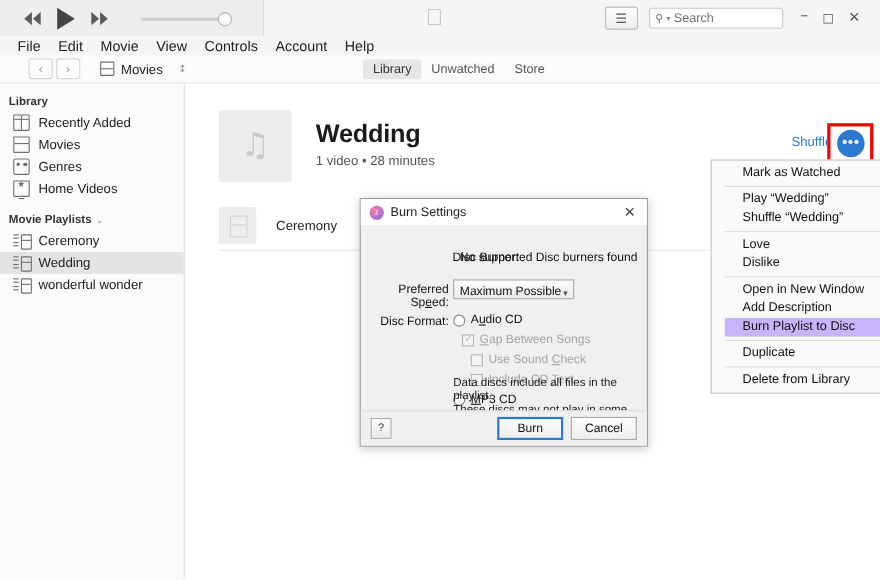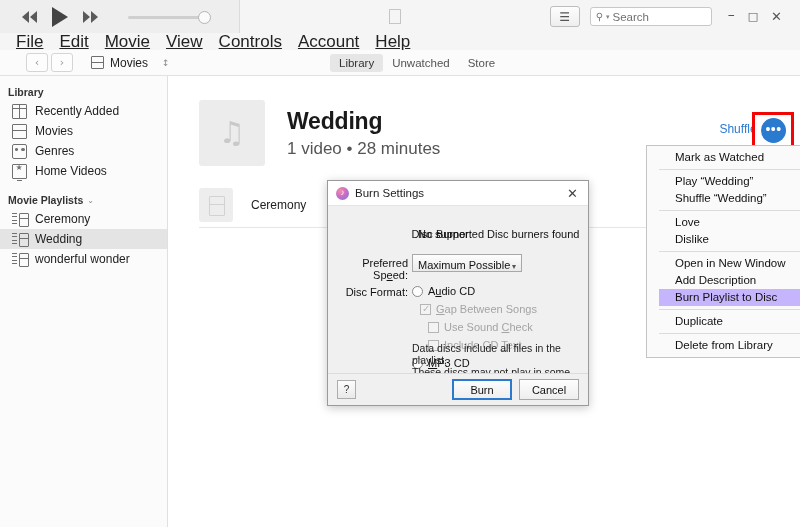--- a/index.html
+++ b/index.html
@@ -82,21 +82,21 @@
   .wincontrols { display:flex; align-items:center; gap:13px; padding:0 10px 0 6px; color:#555; }
   .wc { font-size:13px; line-height:1; font-family:"DejaVu Sans", sans-serif; }
   .wc-min { font-size:14px; position:relative; top:-3px; }
   .wc-max { font-size:11px; }
 
   
   .menubar {
     position:absolute; left:0; top:33px; width:800px; height:17px;
     background:#f5f5f5; display:flex; align-items:center; padding-left:8px; gap:0;
   }
-  .menu-item { font-size:17px; color:#222; padding:0 8px; line-height:16px;text-decoration:underline; }
+  .menu-item { font-size:13px; color:#222; padding:0 8px; line-height:16px; }
 
   
   .navbar {
     position:absolute; left:0; top:50px; width:800px; height:26px;
     background:#fbfbfb; border-bottom:1px solid #e2e2e2;
     display:flex; align-items:center;
   }
   .nav-arrows { display:flex; gap:3px; margin-left:26px; }
   .nav-arrow {
     width:22px; height:19px; border:1px solid #d5d5d5; border-radius:3px;
@@ -180,21 +180,21 @@
   
   .content { position:absolute; left:169px; top:76px; width:631px; height:451px; background:#fff; }
   .album-head { position:absolute; left:30px; top:24px; display:flex; gap:22px; }
   .album-art {
     width:66px; height:66px; background:#ececec; border-radius:3px;
     display:flex; align-items:center; justify-content:center;
   }
   .note-glyph { font-size:30px; color:#c9c9c9; line-height:1; font-family:"DejaVu Sans", sans-serif; }
   .album-meta { padding-top:8px; }
   .album-title { font-size:23px; font-weight:bold; color:#1a1a1a; letter-spacing:-0.2px; }
-  .album-sub { font-size:17px; color:#555; margin-top:4px; }
+  .album-sub { font-size:12px; color:#555; margin-top:4px; }
 
   .shuffle-wrap {
     position:absolute; right:10px; top:46px; display:flex; align-items:center; gap:7px;
   }
   .shuffle-label { font-size:12px; color:#2a7ad0; }
   .shuffle-ico { font-size:13px; color:#2a7ad0; line-height:1; font-family:"DejaVu Sans", sans-serif; }
   .more-hot {
     position:absolute; right:6px; top:36px; width:42px; height:38px;
     border:3px solid #f20505; background:#fff;
   }

